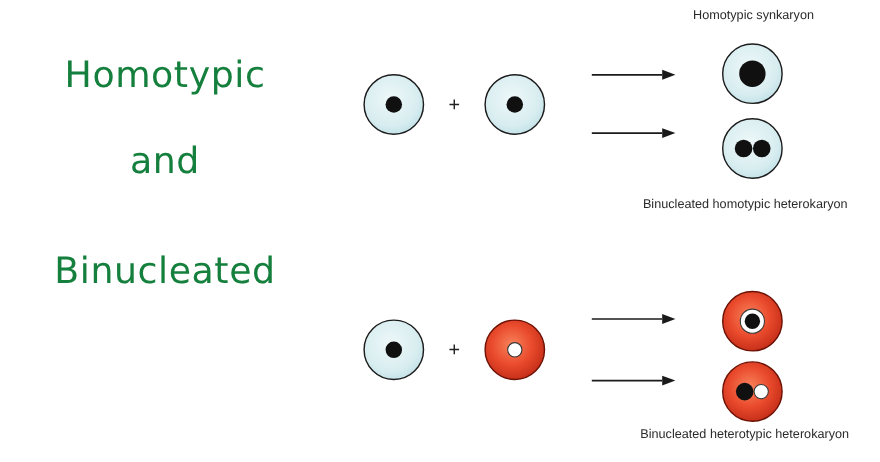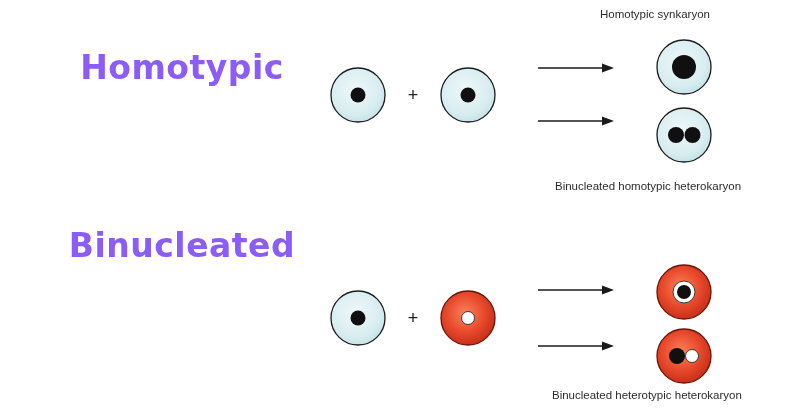--- a/index.html
+++ b/index.html
@@ -10,31 +10,31 @@
     background: #ffffff;
     font-family: "Liberation Sans", sans-serif;
     overflow: hidden;
   }
   .title-line {
     position: absolute;
     left: 0;
     width: 300px;
     text-align: center;
     font-family: "DejaVu Sans", "Liberation Sans", sans-serif;
-    font-weight: 700;
+    font-weight: 400;
     font-size: 33px;
-    color: #8b5cf6;
+    color: #15803d;
     letter-spacing: 0.5px;
     white-space: nowrap;
-    padding-left: 32px;
   }
   .diagram-label {
     position: absolute;
     font-size: 11.5px;
     color: #2b2b2b;
+    text-align: center;
     white-space: nowrap;
   }
   .plus-sign {
     position: absolute;
     width: 30px;
     text-align: center;
     font-size: 18px;
     color: #222222;
     line-height: 22px;
   }
@@ -56,20 +56,21 @@
       </radialGradient>
       <radialGradient id="gradRed" cx="45%" cy="42%" r="62%">
         <stop offset="0%" stop-color="#f8835c"></stop>
         <stop offset="55%" stop-color="#e94a2c"></stop>
         <stop offset="100%" stop-color="#c22c17"></stop>
       </radialGradient>
     </defs>
   </svg>
 
   <div class="title-line" style="top:48px">Homotypic</div>
+  <div class="title-line" style="top:126px">and</div>
   <div class="title-line" style="top:226px">Binucleated</div>
 
 
   <svg class="cell-svg" style="left:326px; top:63px" viewBox="0 0 64 64">
     <circle cx="32" cy="32" r="27" fill="url(#gradBlue)" stroke-width="1.3" stroke="#1c1c1c"></circle>
     <circle cx="32" cy="32" r="7.5" fill="#101010"></circle>
   </svg>
 
   <div class="plus-sign" style="left:398px; top:84px">+</div>
 

